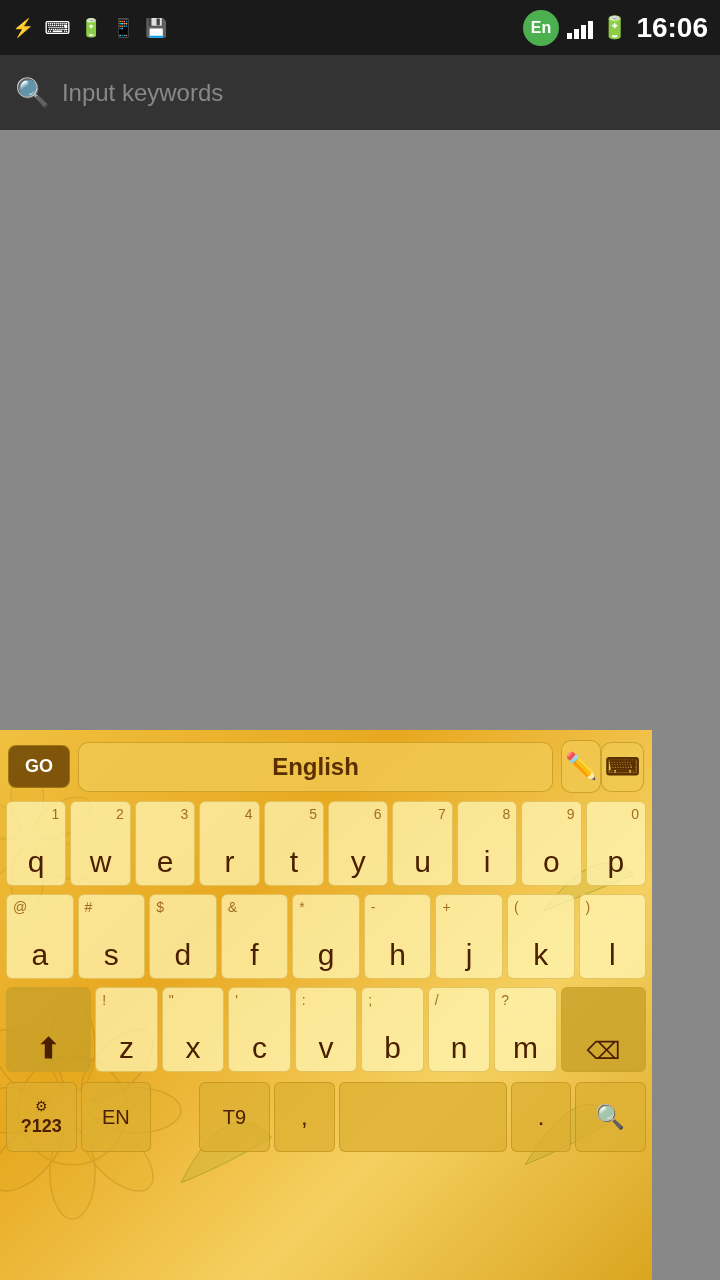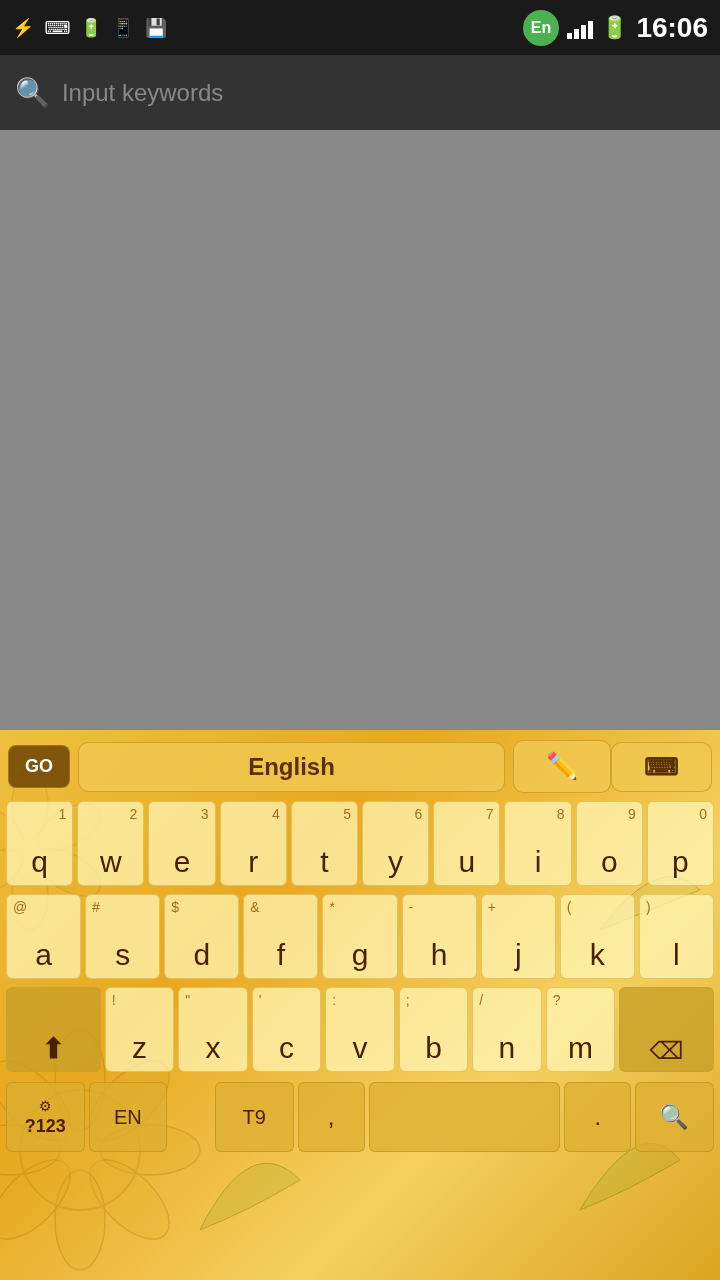--- a/index.html
+++ b/index.html
@@ -97,21 +97,21 @@
 
     
     .main-content {
       width: 720px;
       height: 600px;
       background: #888;
     }
 
     
     .keyboard-area {
-      width: 720px;
+      width: 652px;
       height: 550px;
       position: relative;
       background: linear-gradient(135deg, #f0c040, #e8a820, #f5d060, #daa520);
       overflow: hidden;
     }
 
     
     .floral-bg {
       position: absolute;
       top: 0; left: 0; right: 0; bottom: 0;
@@ -124,21 +124,21 @@
       align-items: center;
       justify-content: space-between;
       padding: 10px 8px 6px;
       position: relative;
       z-index: 2;
     }
     .kb-top-btn {
       background: rgba(240, 200, 80, 0.85);
       border: 1px solid rgba(180, 140, 20, 0.6);
       border-radius: 10px;
-      padding: 10px 32px;
+      padding: 10px 3px;
       display: flex;
       align-items: center;
       justify-content: center;
       cursor: pointer;
       color: #5a3000;
       font-size: 20px;
       font-weight: bold;
     }
     .kb-top-btn.english-btn {
       flex: 1;

